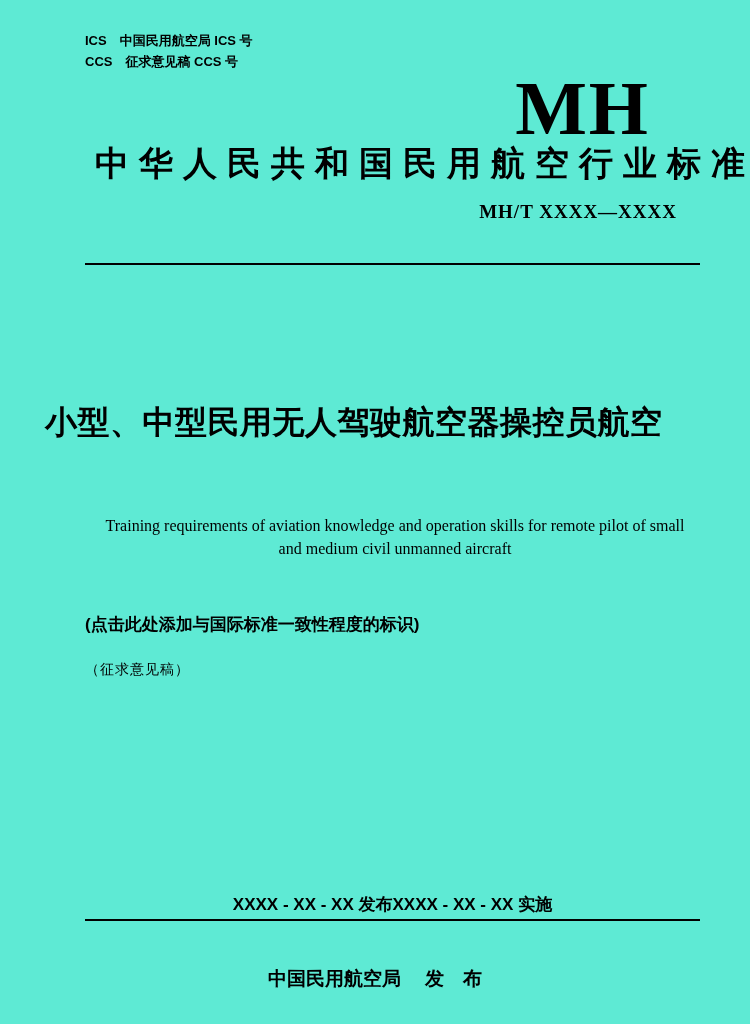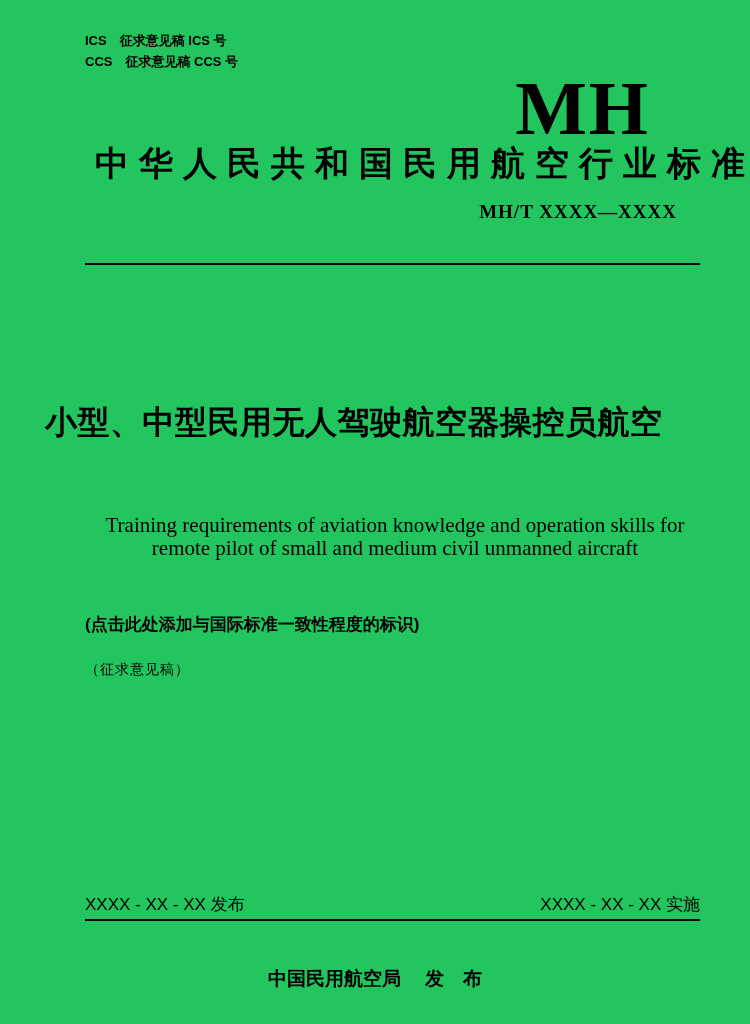--- a/index.html
+++ b/index.html
@@ -3,21 +3,21 @@
 <meta charset="utf-8">
 <style>
   * { margin: 0; padding: 0; box-sizing: border-box; }
   html, body {
     width: 750px; height: 1024px;
     background: #ffffff;
     color: #000000;
     font-family: "Liberation Sans", "DejaVu Sans", sans-serif;
     overflow: hidden;
   }
-  .page { position: relative; width: 750px; height: 1024px; background: #22c55e; }
+  .page { position: relative; width: 750px; height: 1024px; background: #5eead4; }
 
   
   .ics-block {
     position: absolute; top: 30px; left: 85px;
     font-size: 13px; font-weight: bold; line-height: 21px;
   }
   .ics-row { display: flex; gap: 13px; white-space: nowrap; }
 
   
   .mh-logo {
@@ -52,61 +52,61 @@
     position: absolute; top: 398px; left: 45px; width: 660px;
     text-align: left; font-size: 32px; font-weight: bold;
     line-height: 48px; letter-spacing: 0.5px;
   }
 
   
   .subtitle {
     position: absolute; top: 514px; left: 105px; width: 580px;
     text-align: center;
     font-family: "Liberation Serif", "DejaVu Serif", serif;
-    font-size: 21px; line-height: 23px;
+    font-size: 16px; line-height: 23px;
   }
 
   
   .consistency {
     position: absolute; top: 613px; left: 85px; width: 620px;
     text-align: left; font-size: 17px; font-weight: bold;
   }
 
   
   .draft {
     position: absolute; top: 661px; left: 85px; width: 620px;
     text-align: left;
     font-family: "Liberation Serif", "DejaVu Serif", serif;
     font-size: 14px; letter-spacing: 1px;
   }
 
   
   .dates {
     position: absolute; top: 893px; left: 85px; width: 615px;
-    display: flex; justify-content: space-between;
-    font-size: 17px; font-weight: normal; white-space: nowrap;
+    display: flex; justify-content: center;
+    font-size: 17px; font-weight: bold; white-space: nowrap;
   }
 
   
   .publisher {
     position: absolute; top: 966px; left: 0; width: 750px;
     text-align: center; font-size: 19px; font-weight: bold;
     white-space: nowrap;
   }
   .publisher .action { margin-left: 24px; }
 </style>
 </head>
 <body>
 
 <div class="page">
 
   <div class="ics-block">
     <div class="ics-row">
       <span>ICS</span>
-      <span>征求意见稿 ICS 号</span>
+      <span>中国民用航空局 ICS 号</span>
     </div>
     <div class="ics-row">
       <span>CCS</span>
       <span>征求意见稿 CCS 号</span>
     </div>
   </div>
 
   <div class="mh-logo">MH</div>
 
   <div class="standard-name">中华人民共和国民用航空行业标准</div>

